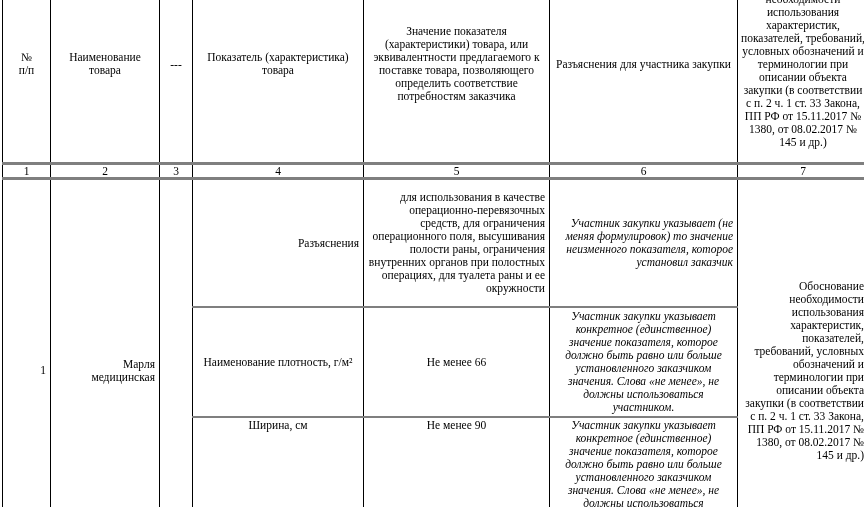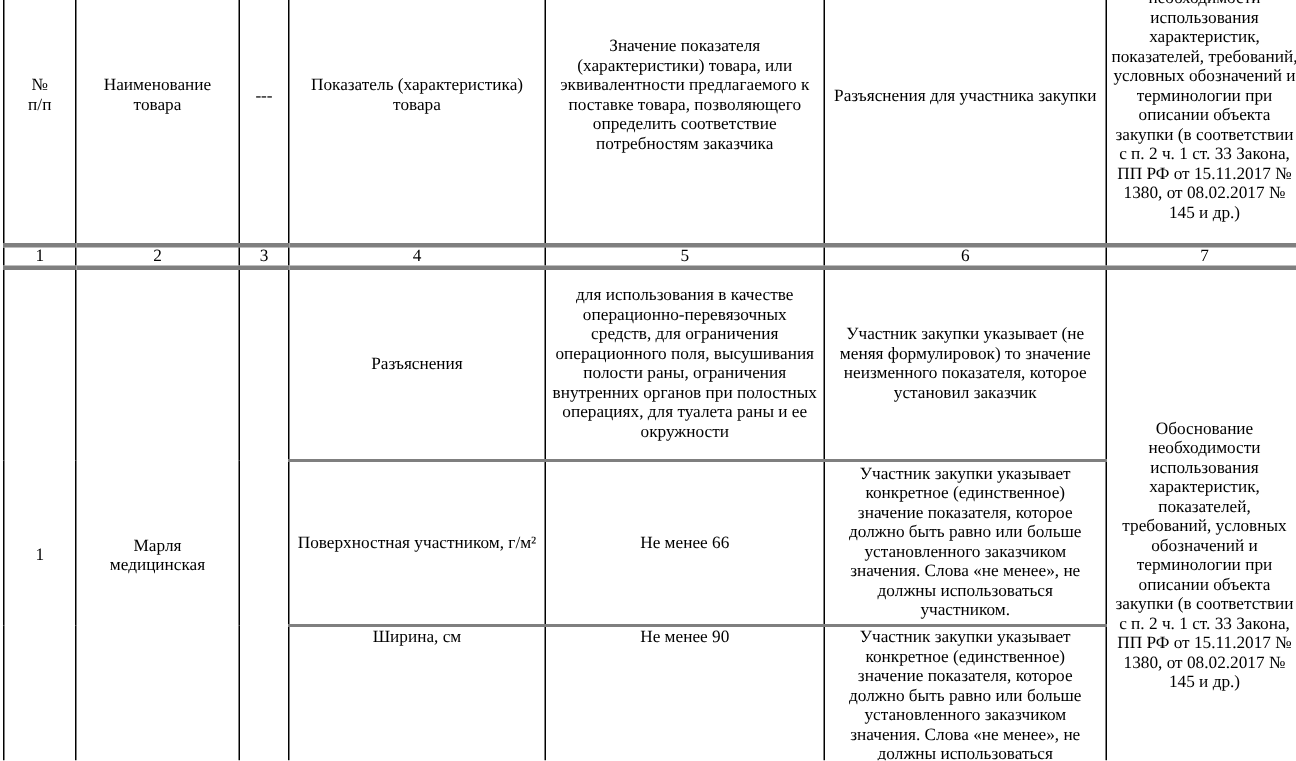--- a/index.html
+++ b/index.html
@@ -38,25 +38,25 @@
   }
   tr.header-row td { vertical-align: middle; height: 192px; padding: 2px 3px; }
   tr.numbers-row td {
     height: 11px;
     line-height: 12px;
     vertical-align: middle;
     padding: 0 2px;
     border-top-width: 3px;
     border-bottom-width: 3px;
   }
-  tr.row-a td { height: 122px; vertical-align: middle; }
+  tr.row-a td { height: 122px; vertical-align: middle; text-align: right; }
   tr.row-b td { height: 102px; vertical-align: middle; }
   tr.row-c td { height: 140px; vertical-align: top; padding-top: 1px; }
   td.vtop { vertical-align: top; padding-top: 3px; }
-  td.italic { }
+  td.italic { font-style: italic; }
   td.just-cell { padding: 4px 2px 2px 2px; }
   td.hdr-just { padding: 2px 2px; }
 </style>
 </head>
 <body>
 
 <div class="viewport">
   <table class="doc-table">
     <colgroup>
       <col style="width:48px">
@@ -97,21 +97,21 @@
       <td class="vtop" rowspan="3">Марля
 медицинская</td>
       <td class="vtop" rowspan="3"></td>
       <td>Разъяснения</td>
       <td>для использования в качестве операционно-перевязочных средств,  для ограничения операционного поля, высушивания полости раны, ограничения внутренних органов при полостных операциях, для туалета раны и ее окружности</td>
       <td class="italic">Участник закупки указывает (не меняя формулировок) то значение неизменного показателя, которое установил заказчик</td>
       <td class="vtop just-cell" rowspan="3">Обоснование необходимости использования характеристик, показателей, требований, условных обозначений и терминологии при описании объекта закупки (в соответствии с п. 2 ч. 1 ст. 33 Закона, ПП РФ от 15.11.2017 № 1380, от 08.02.2017 № 145 и др.)</td>
     </tr>
 
     <tr class="row-b">
-      <td>Поверхностная участником, г/м²</td>
+      <td>Наименование плотность, г/м²</td>
       <td>Не менее 66</td>
       <td class="italic">Участник закупки указывает конкретное (единственное) значение показателя, которое должно быть равно или  больше установленного заказчиком значения. Слова «не менее», не должны использоваться участником.</td>
     </tr>
 
     <tr class="row-c">
       <td>Ширина, см</td>
       <td>Не менее 90</td>
       <td class="italic">Участник закупки указывает конкретное (единственное) значение показателя, которое должно быть равно или  больше установленного заказчиком значения. Слова «не менее», не должны использоваться участником.</td>
     </tr>
   </tbody>

